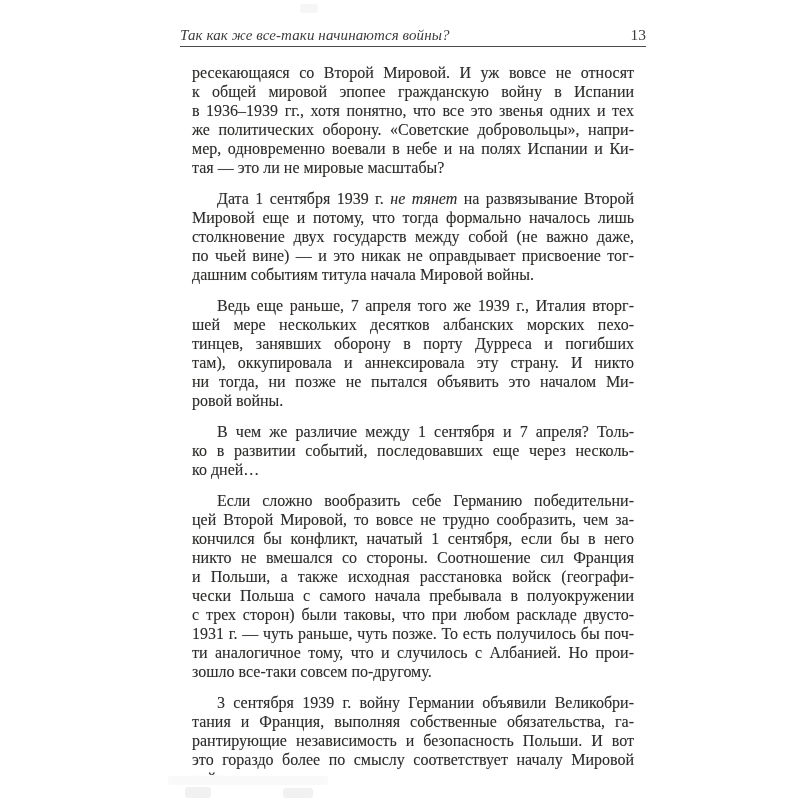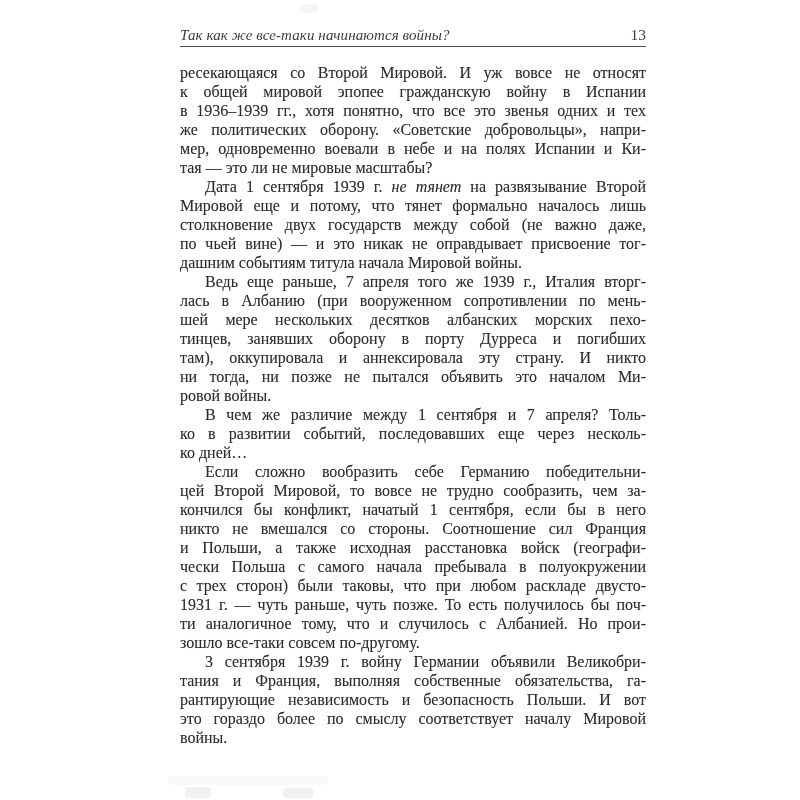--- a/index.html
+++ b/index.html
@@ -42,21 +42,21 @@
     font-size: 15.5px;
     line-height: 15px;
     text-align: center;
   }
   .bodytext {
     margin-top: 16px;
     font-size: 16px;
     line-height: 19px;
     text-shadow: 0 0 0.7px rgba(46,45,43,0.35);
   }
-  .para { margin: 0; }
+  .para { margin: 12px; }
   .line {
     text-align: justify;
     text-align-last: justify;
     height: 19px;
     overflow: visible;
     white-space: nowrap;
   }
   .line.just { white-space: normal; }
   .line.last {
     text-align-last: left;
@@ -90,28 +90,27 @@
         <div class="para">
           <div class="line just"><span>ресекающаяся со Второй Мировой. И уж вовсе не относят</span></div>
           <div class="line just"><span>к общей мировой эпопее гражданскую войну в Испании</span></div>
           <div class="line just"><span>в 1936–1939 гг., хотя понятно, что все это звенья одних и тех</span></div>
           <div class="line just"><span>же политических оборону. «Советские добровольцы», напри-</span></div>
           <div class="line just"><span>мер, одновременно воевали в небе и на полях Испании и Ки-</span></div>
           <div class="line last"><span>тая — это ли не мировые масштабы?</span></div>
         </div>
         <div class="para">
           <div class="line just indent"><span>Дата 1 сентября 1939 г. </span><span style="font-style: italic;">не тянет</span><span> на развязывание Второй</span></div>
-          <div class="line just"><span>Мировой еще и потому, что тянет формально началось лишь</span></div>
+          <div class="line just"><span>Мировой еще и потому, что тогда формально началось лишь</span></div>
           <div class="line just"><span>столкновение двух государств между собой (не важно даже,</span></div>
           <div class="line just"><span>по чьей вине) — и это никак не оправдывает присвоение тог-</span></div>
           <div class="line last"><span>дашним событиям титула начала Мировой войны.</span></div>
         </div>
         <div class="para">
           <div class="line just indent"><span>Ведь еще раньше, 7 апреля того же 1939 г., Италия вторг-</span></div>
-          <div class="line just"><span>лась в Албанию (при вооруженном сопротивлении по мень-</span></div>
           <div class="line just"><span>шей мере нескольких десятков албанских морских пехо-</span></div>
           <div class="line just"><span>тинцев, занявших оборону в порту Дурреса и погибших</span></div>
           <div class="line just"><span>там), оккупировала и аннексировала эту страну. И никто</span></div>
           <div class="line just"><span>ни тогда, ни позже не пытался объявить это началом Ми-</span></div>
           <div class="line last"><span>ровой войны.</span></div>
         </div>
         <div class="para">
           <div class="line just indent"><span>В чем же различие между 1 сентября и 7 апреля? Толь-</span></div>
           <div class="line just"><span>ко в развитии событий, последовавших еще через несколь-</span></div>
           <div class="line last"><span>ко дней…</span></div>

